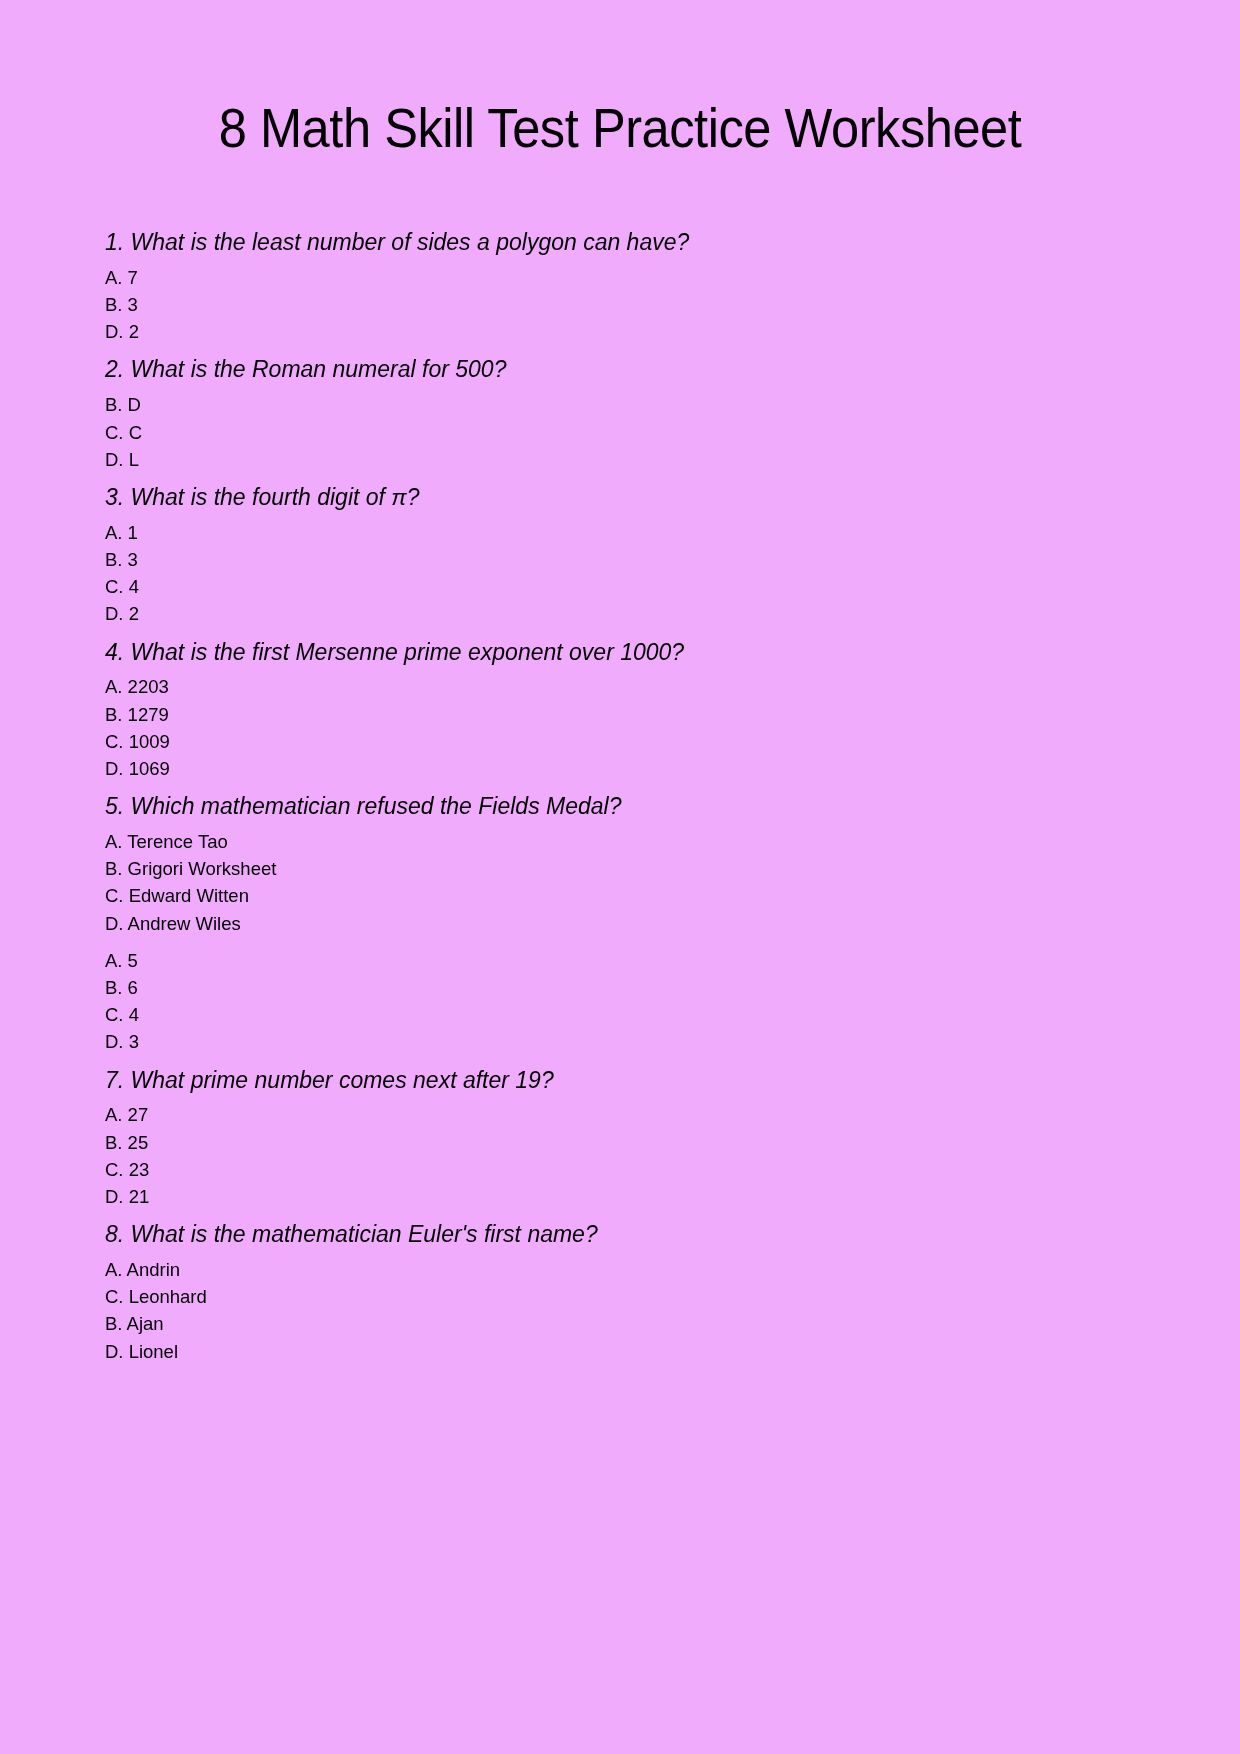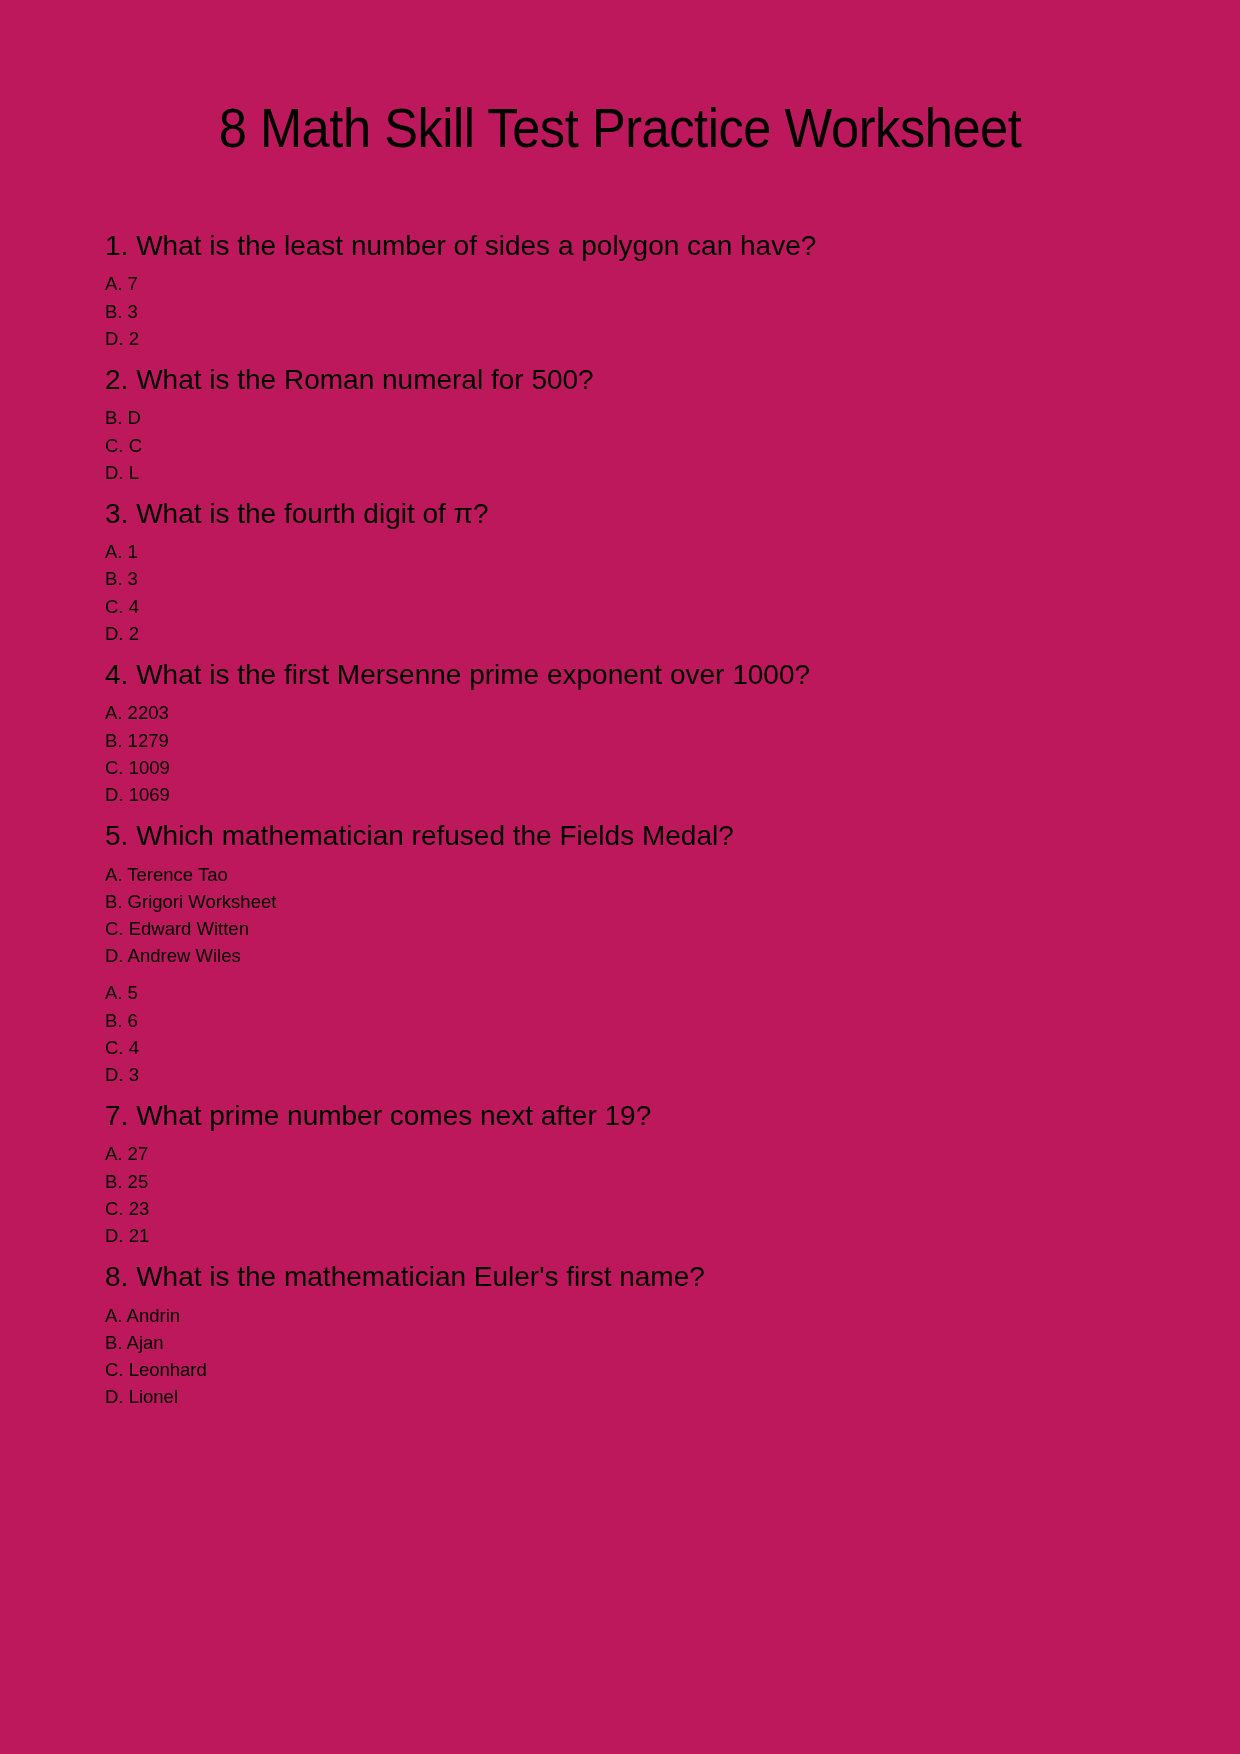--- a/index.html
+++ b/index.html
@@ -11,21 +11,21 @@
     width: 1240px;
     height: 1754px;
     font-family: "Liberation Sans", sans-serif;
     color: #000000;
     overflow: hidden;
   }
   .page {
     position: relative;
     width: 1240px;
     height: 1754px;
-    background: #be185d;
+    background: #f0abfc;
     box-sizing: border-box;
   }
   .worksheet-title {
     position: absolute;
     top: 60px;
     left: 0;
     width: 1240px;
     text-align: center;
     font-family: "Liberation Sans Narrow", "Liberation Sans", sans-serif;
     font-size: 55px;
@@ -39,25 +39,26 @@
   .questions {
     position: absolute;
     top: 228px;
     left: 105px;
     width: 1000px;
   }
   .question-block {
     margin: 0 0 10px 0;
   }
   .question-text {
-    font-size: 28px;
+    font-size: 23px;
     font-weight: 400;
     line-height: 1.30;
     margin: 0 0 6px 0;
     white-space: nowrap;
+    font-style: italic;
   }
   .option-row {
     font-size: 18.5px;
     font-weight: 400;
     line-height: 1.47;
     margin: 0;
     white-space: nowrap;
   }
 </style>
 </head>
@@ -118,19 +119,19 @@
       <div class="question-text">7. What prime number comes next after 19?</div>
       <div class="option-row">A. 27</div>
       <div class="option-row">B. 25</div>
       <div class="option-row">C. 23</div>
       <div class="option-row">D. 21</div>
     </div>
 
     <div class="question-block">
       <div class="question-text">8. What is the mathematician Euler's first name?</div>
       <div class="option-row">A. Andrin</div>
+      <div class="option-row">C. Leonhard</div>
       <div class="option-row">B. Ajan</div>
-      <div class="option-row">C. Leonhard</div>
       <div class="option-row">D. Lionel</div>
     </div>
 
   </div>
 </div>
 
 </body></html>

